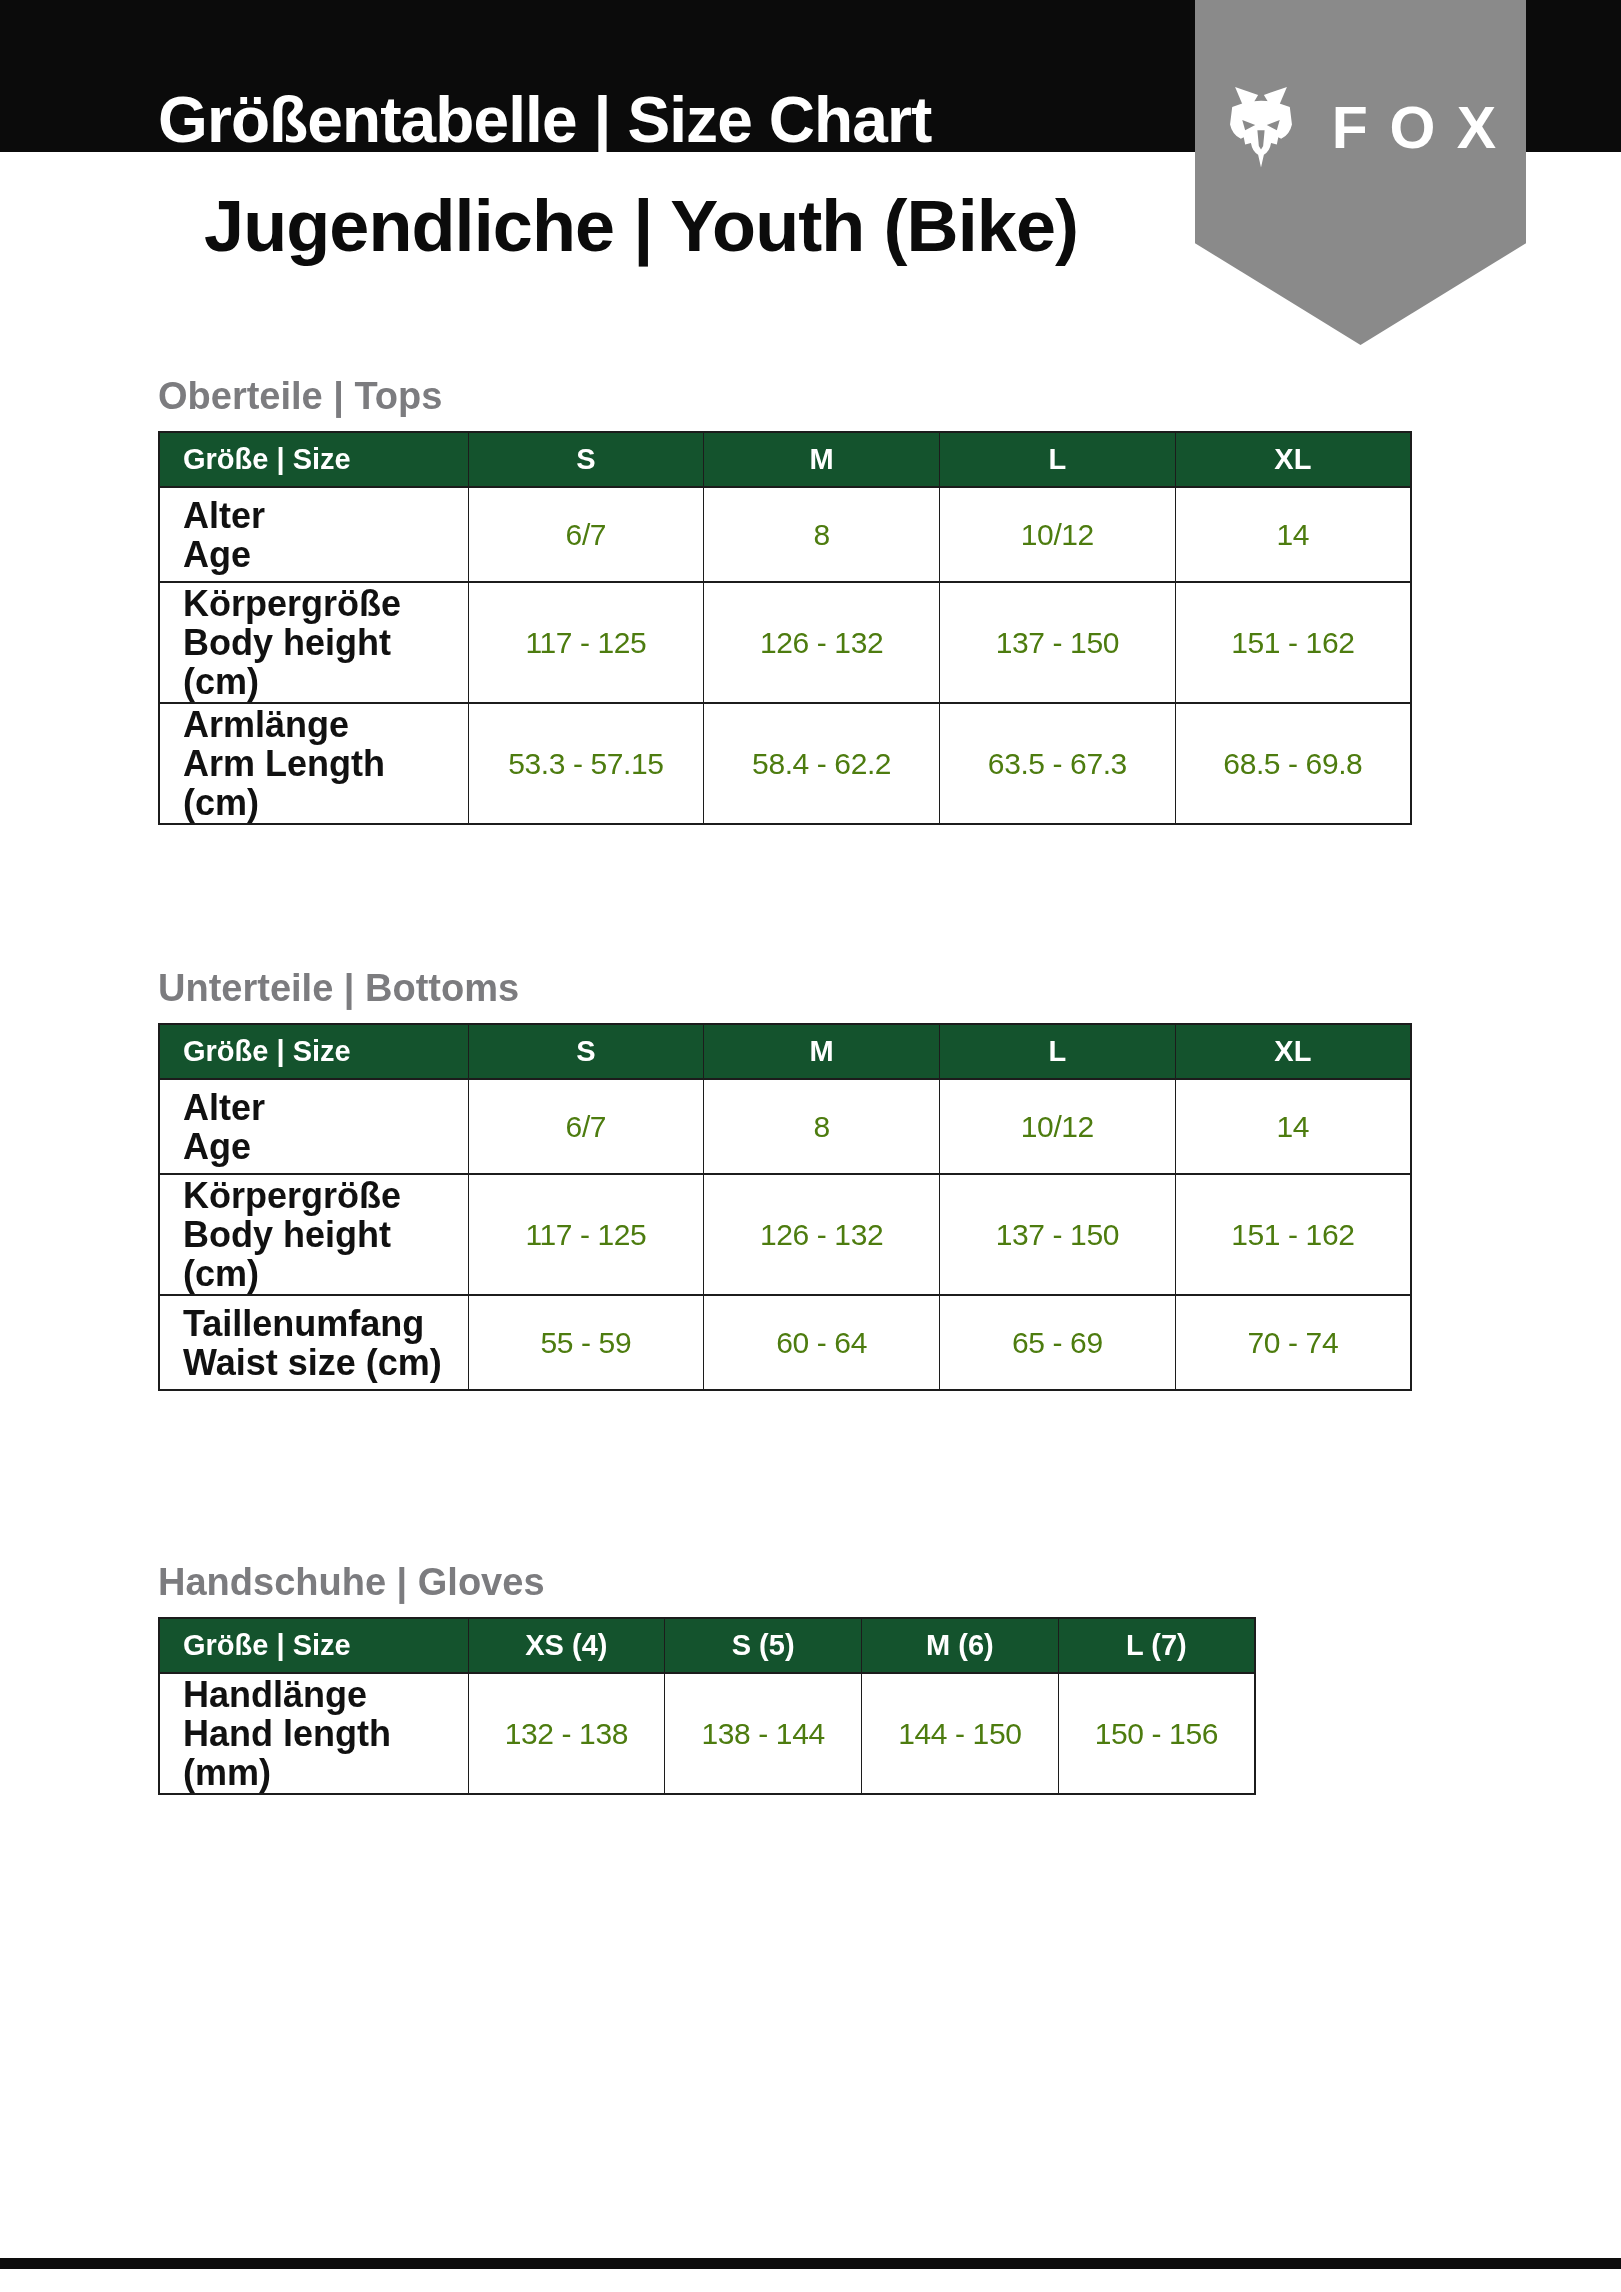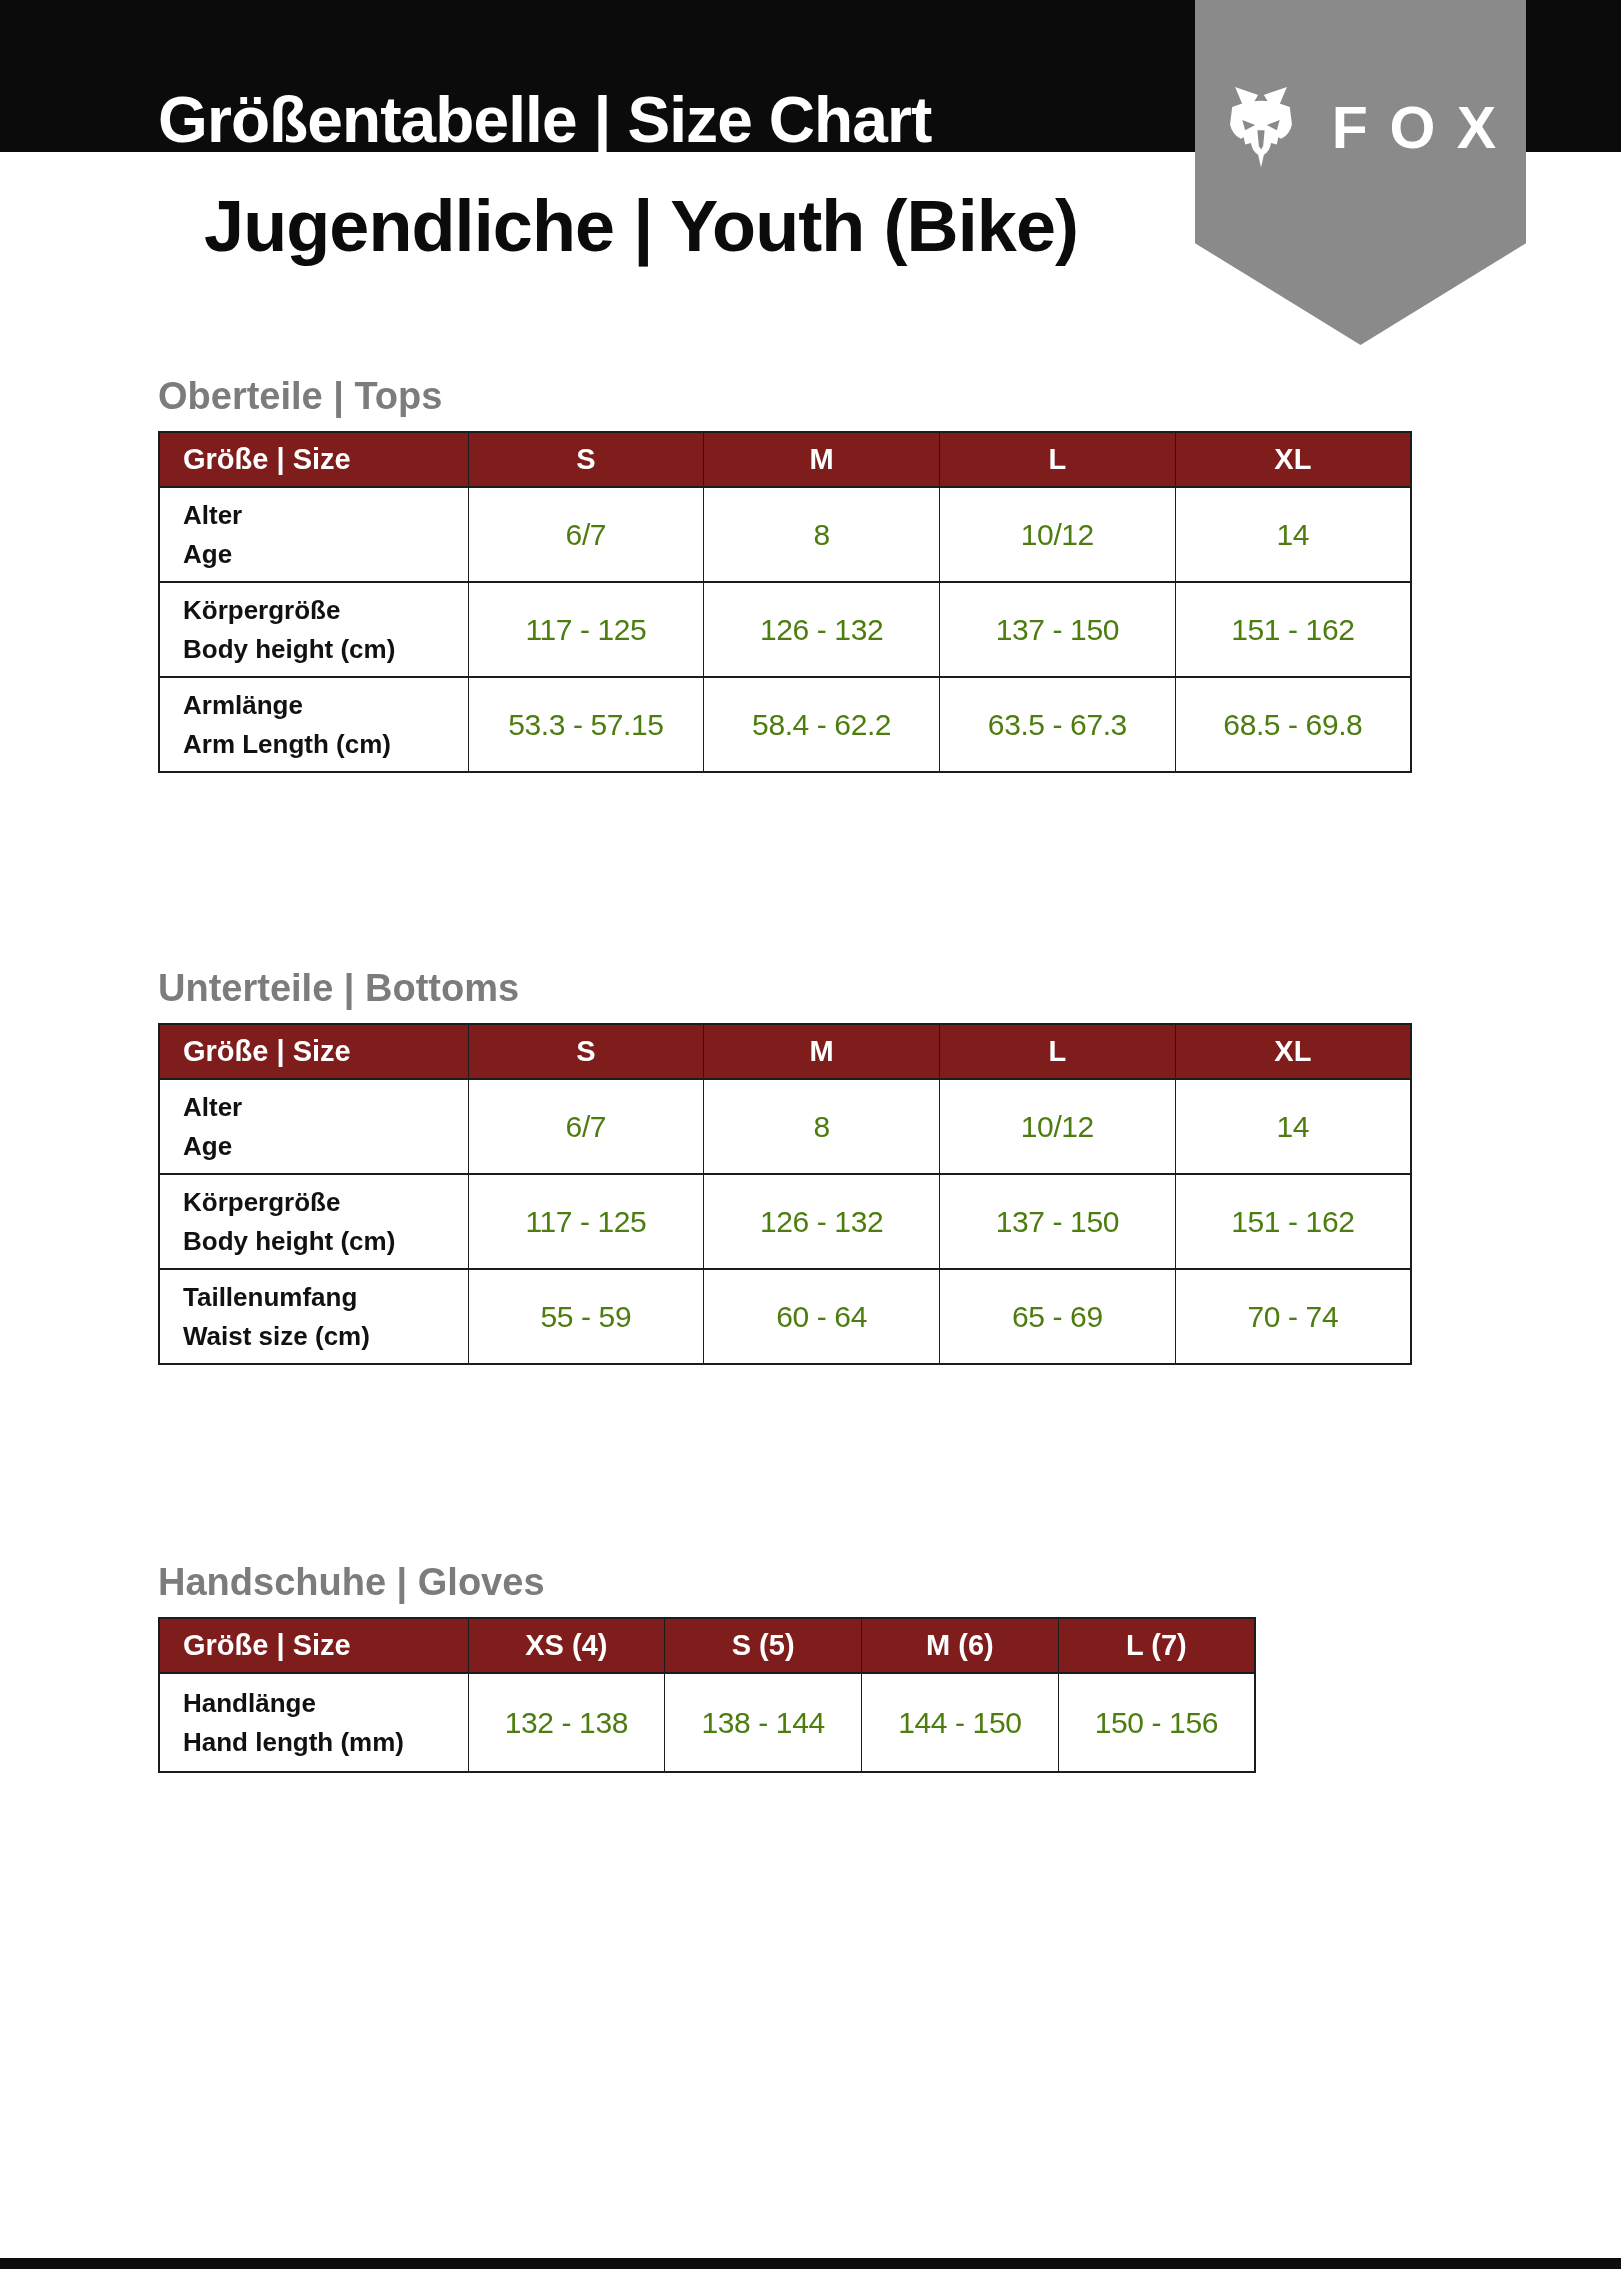--- a/index.html
+++ b/index.html
@@ -21,25 +21,25 @@
   .fox-word{color:#ffffff;font-size:59px;font-weight:800;line-height:1;letter-spacing:21.5px;margin-right:-21.5px;white-space:nowrap;}
 
   
   .size-section{position:absolute;left:158px;}
   .size-section h2{margin:0;font-size:38px;line-height:41px;font-weight:700;color:#7c7c7f;white-space:nowrap;}
   .size-section table{border-collapse:collapse;table-layout:fixed;margin-top:14.3px;border:2.7px solid #1c1c1c;}
   .tbl-wide{width:1254px;}
   .tbl-gloves{width:1098px;}
   col.c-label{width:309px;}
   thead tr{height:55px;}
-  thead th{background:#7f1d1d;color:#ffffff;font-size:29px;font-weight:700;
+  thead th{background:#14532d;color:#ffffff;font-size:29px;font-weight:700;
     border:1.8px solid #1c1c1c;border-top:2.7px solid #1c1c1c;border-bottom:2.7px solid #1c1c1c;text-align:center;}
   thead th.lbl-col{text-align:left;padding-left:23px;}
   tbody th{border:1.8px solid #1c1c1c;border-top:2.7px solid #1c1c1c;border-bottom:2.7px solid #1c1c1c;
-    text-align:left;padding-left:23px;font-size:26px;font-weight:700;color:#111111;line-height:39px;}
+    text-align:left;padding-left:23px;font-size:36px;font-weight:700;color:#111111;line-height:39px;}
   tbody th span{display:block;}
   tbody td{border:1.8px solid #1c1c1c;border-top:2.7px solid #1c1c1c;border-bottom:2.7px solid #1c1c1c;
     text-align:center;font-size:30px;font-weight:400;color:#4d7c0f;letter-spacing:-0.4px;}
   tr.h106{height:95px;}
   tr.h80{height:72px;}
   tr.h110{height:99px;}
   .sec-tops{top:376px;}
   .sec-bottoms{top:968px;}
   .sec-gloves{top:1562px;}
 

